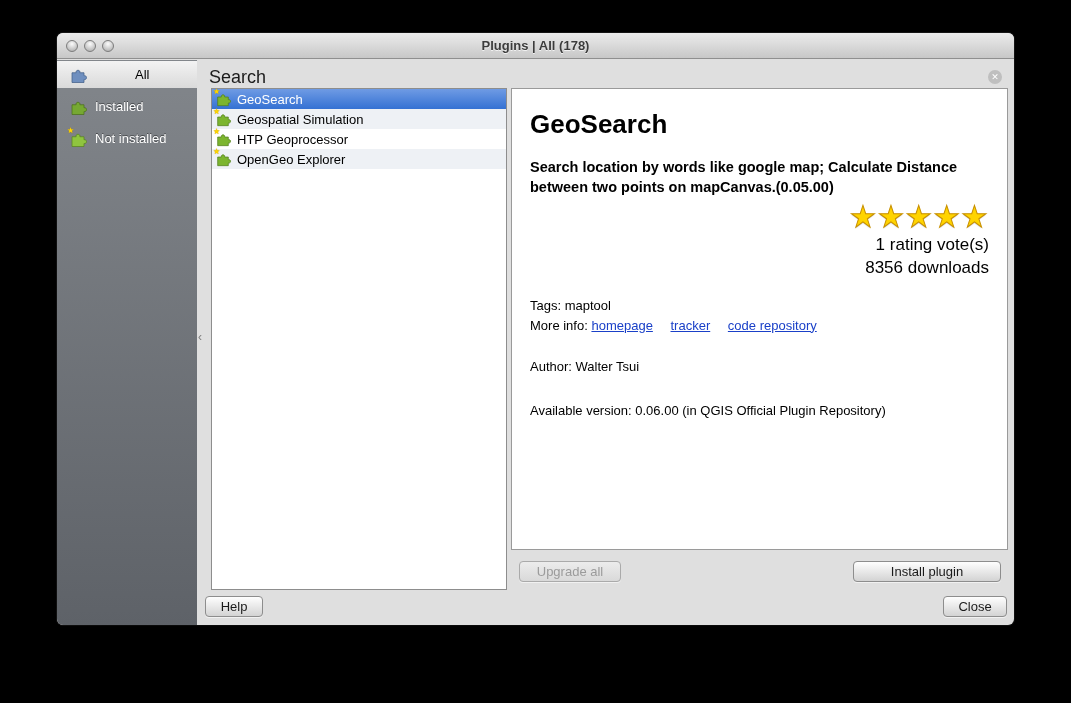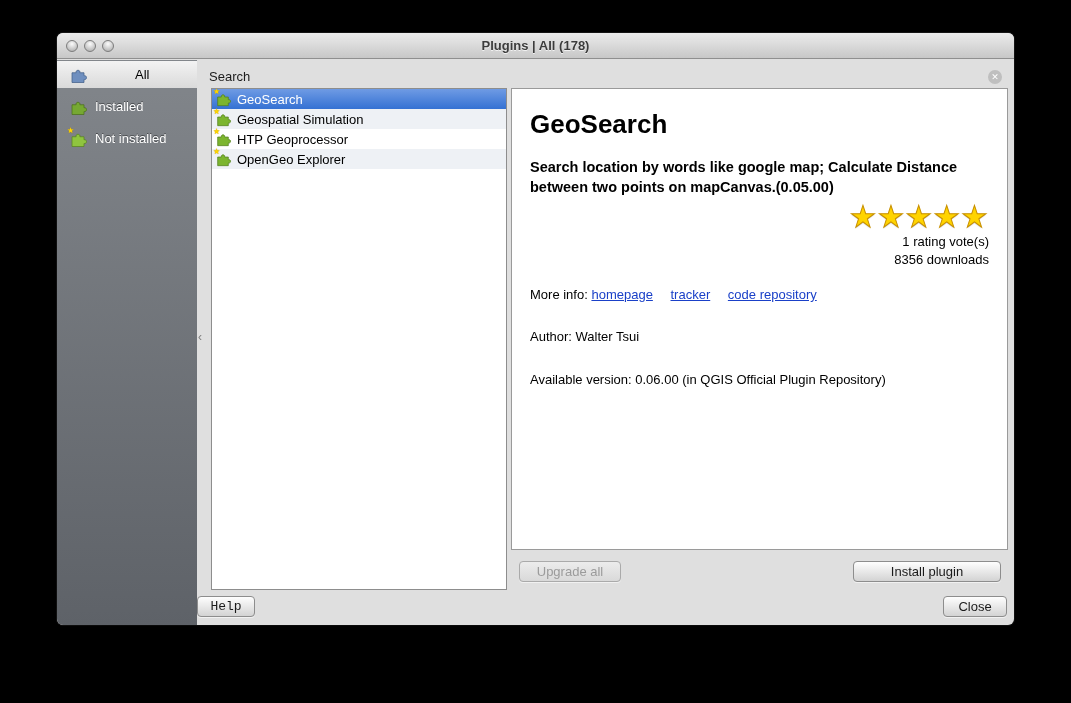--- a/index.html
+++ b/index.html
@@ -27,21 +27,21 @@
   .side-item { height:27px; margin-bottom:5px; display:flex; align-items:center;
                gap:8px; padding-left:12px; font-size:13px; color:#fff;
                text-shadow:0 -1px 0 rgba(0,0,0,.45); cursor:default; }
   .side-item.selected { background:linear-gradient(#f3f3f3,#dadada); color:#000;
                         text-shadow:none;gap:48px; }
   .icon16 { width:18px; height:18px; flex:0 0 18px; position:relative; }
   .icon16 svg { display:block; }
 
   
   .search-label { position:absolute; left:152px; top:33px; height:22px;
-                  line-height:22px; font-size:13px; color:#1c1c1c; }
+                  line-height:22px; font-size:18px; color:#1c1c1c; }
   .search-input { position:absolute; left:201px; top:33px; width:749px; height:22px;
                   border:1px solid #a5a5a5; border-radius:3px; background:#fff;
                   padding:0 24px 0 6px; font-size:13px; color:#000;
                   font-family:"Liberation Sans", sans-serif;
                   box-shadow:inset 0 1px 2px rgba(0,0,0,.18); outline:none; }
   .clear-icon { position:absolute; left:931px; top:37px; width:14px; height:14px;
                 border-radius:50%; background:#bfbfbf; color:#fff; font-size:9px;
                 line-height:14px; text-align:center; cursor:default; }
 
   
@@ -63,37 +63,37 @@
 
   
   .details { position:absolute; left:454px; top:55px; width:497px; height:462px;
              background:#fff; border:1px solid #9a9a9a; padding:12px 18px;
              font-size:13px; color:#000; overflow:hidden; }
   .details h1 { font-size:26px; margin:8px 0 18px; }
   .desc { font-weight:bold; font-size:14.5px; line-height:1.35; margin-bottom:4px; }
   .stars { text-align:right; font-size:30px; line-height:1.05; color:#ffd400;
            letter-spacing:1px; -webkit-text-stroke:1px #c89000;
            text-shadow:0 1px 1px rgba(0,0,0,.25); }
-  .right-line { text-align:right; font-size:13px; line-height:1.4; }
+  .right-line { text-align:right; font-size:17px; line-height:1.4; }
   .dl { margin-bottom:16px; }
   .meta-line { line-height:1.5; }
   .links a, .link { color:#1a40c8; text-decoration:underline; margin-right:14px;
                     cursor:pointer; }
   .author { margin-top:22px; }
   .version { margin-top:24px; }
 
   
   .btn { position:absolute; height:21px; border:1px solid #8d8d8d; border-radius:4px;
          background:linear-gradient(#fefefe,#d3d3d3); font-size:13px; color:#1a1a1a;
          text-align:center; line-height:19px; cursor:default;
          box-shadow:0 1px 0 rgba(255,255,255,.55); }
   .btn-upgrade { left:462px; top:528px; width:102px; color:#9b9b9b;
                  background:linear-gradient(#ececec,#d9d9d9); border-color:#aaa; }
   .btn-install { left:796px; top:528px; width:148px; }
-  .btn-help { left:140px; top:563px; width:58px;font-family:Liberation Mono, monospace; }
+  .btn-help { left:148px; top:563px; width:58px; }
   .btn-close { left:886px; top:563px; width:64px; }
 </style>
 </head>
 <body>
 
 <div class="window">
 
   <div class="titlebar">
     <span class="traffic t1"></span>
     <span class="traffic t2"></span>
@@ -173,20 +173,23 @@
       <span>OpenGeo Explorer</span>
     </div>
   </div>
 
   <div class="details">
     <h1>GeoSearch</h1>
     <div class="desc">Search location by words like google map; Calculate Distance between two points on mapCanvas.(0.05.00)</div>
     <div class="stars">★★★★★</div>
     <div class="right-line">1 rating vote(s)</div>
     <div class="right-line dl">8356 downloads</div>
+    <div class="meta-line">
+      <span>Tags: </span><span>maptool</span>
+    </div>
     <div class="meta-line links">
       <span>More info: </span>
       <span class="link">homepage</span>
       <span class="link">tracker</span>
       <span class="link">code repository</span>
     </div>
     <div class="meta-line author">Author: Walter Tsui</div>
     <div class="meta-line version">Available version: 0.06.00 (in QGIS Official Plugin Repository)</div>
   </div>
 

